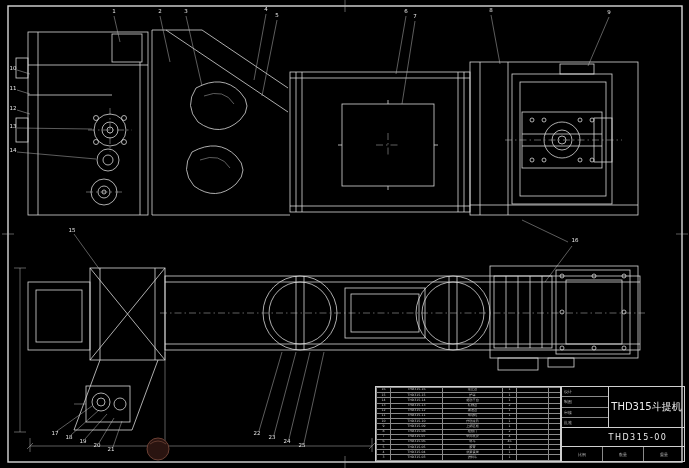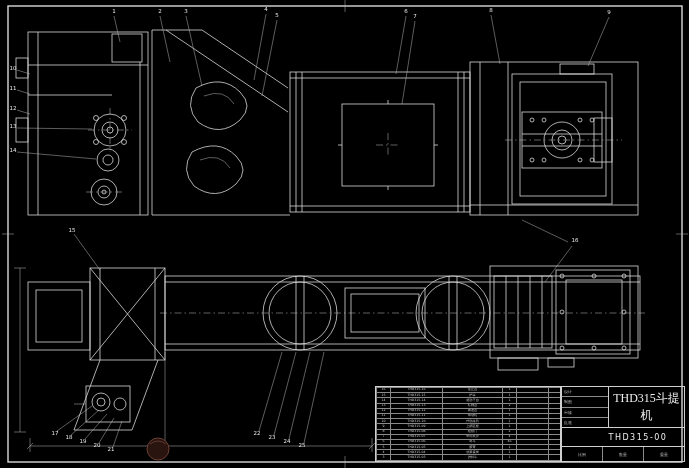--- a/index.html
+++ b/index.html
@@ -47,21 +47,21 @@
   }
   .tb-top{display:flex; height:40px; border-bottom:0.5px solid #cfcfcf;}
   .tb-sigs{width:46px; display:flex; flex-direction:column; border-right:0.5px solid #cfcfcf;}
   .tb-sig{
     flex:1; border-bottom:0.5px solid #8a8a8a; font-size:4px;
     display:flex; align-items:center; padding-left:2px; color:#bbbbbb;
   }
   .tb-sig:last-child{border-bottom:none;}
   .tb-title{
     flex:1; display:flex; align-items:center; justify-content:center;
-    font-size:12px; color:#eeeeee; text-align:center;font-family:Liberation Serif, serif;
+    font-size:10px; color:#eeeeee; 
   }
   .tb-no{
     height:18px; display:flex; align-items:center; justify-content:center;
     font-size:8px; letter-spacing:1.5px; color:#eeeeee;
     border-bottom:0.5px solid #cfcfcf;
     padding-left:30px;
   }
   .tb-bottom{flex:1; display:flex;}
   .tb-cell{
     flex:1; border-right:0.5px solid #8a8a8a; font-size:4px; color:#bbbbbb;

